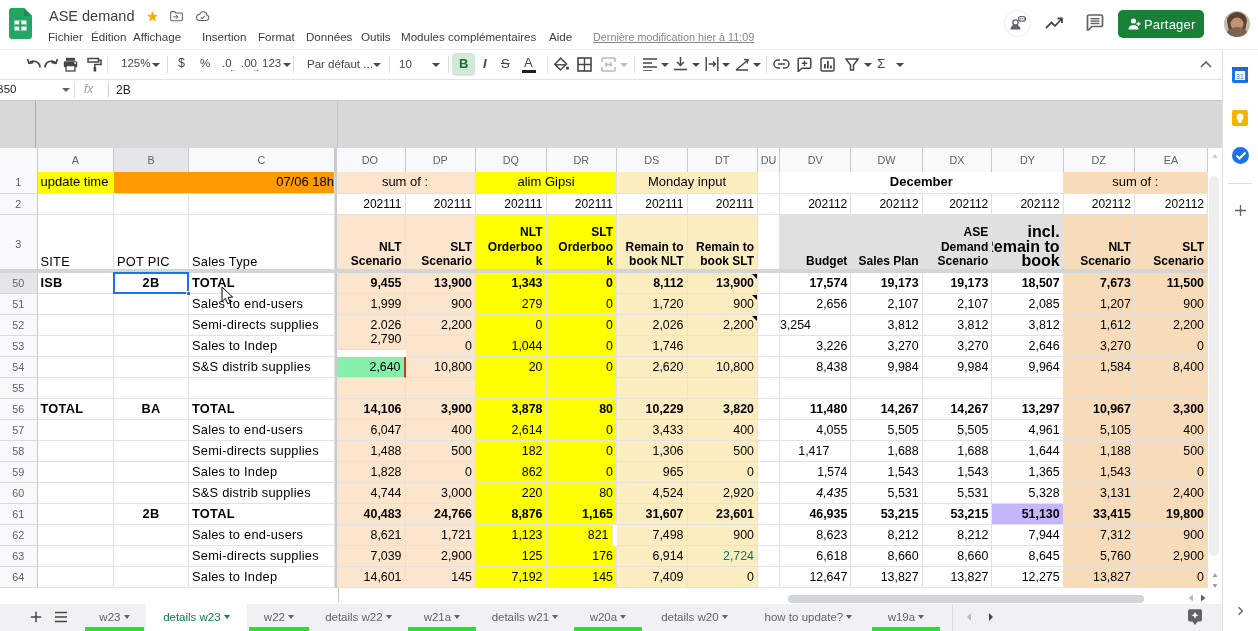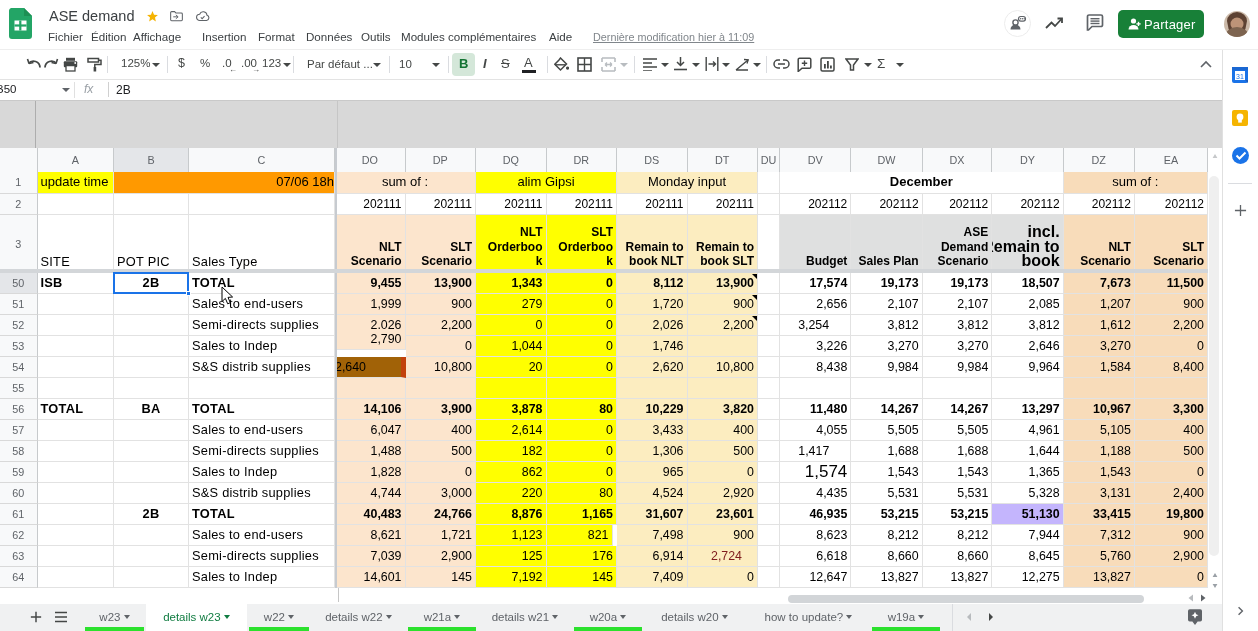--- a/index.html
+++ b/index.html
@@ -307,21 +307,21 @@
 <div class="cell" style="left:37.5px;top:314.5px;width:76.5px;height:21.0px;background:#fff;font-size:12.8px;letter-spacing:0.25px;border-right:1px solid #e2e2e2;border-bottom:1px solid #e2e2e2;color:#000;text-align:left;padding-left:3px;line-height:20.0px;"></div>
 <div class="cell" style="left:114px;top:314.5px;width:75px;height:21.0px;background:#fff;font-size:12.8px;letter-spacing:0.25px;border-right:1px solid #e2e2e2;border-bottom:1px solid #e2e2e2;color:#000;text-align:center;line-height:20.0px;"></div>
 <div class="cell" style="left:189px;top:314.5px;width:146px;height:21.0px;background:#fff;font-size:12.8px;letter-spacing:0.25px;border-right:1px solid #e2e2e2;border-bottom:1px solid #e2e2e2;color:#000;text-align:left;padding-left:3px;line-height:20.0px;">Semi-directs supplies</div>
 <div class="cell" style="left:335px;top:314.5px;width:70.5px;height:21.0px;background:#fce5cd;font-size:12.4px;border-right:1px solid #e2e2e2;border-bottom:1px solid #e2e2e2;color:#000;text-align:right;padding-right:3px;line-height:20.0px;">2,026</div>
 <div class="cell" style="left:405.5px;top:314.5px;width:70.5px;height:21.0px;background:#fce5cd;font-size:12.4px;border-right:1px solid #e2e2e2;border-bottom:1px solid #e2e2e2;color:#000;text-align:right;padding-right:3px;line-height:20.0px;">2,200</div>
 <div class="cell" style="left:476px;top:314.5px;width:70.5px;height:21.0px;background:#ffff00;font-size:12.4px;border-right:1px solid #e2e2e2;border-bottom:1px solid #e2e2e2;color:#000;text-align:right;padding-right:3px;line-height:20.0px;">0</div>
 <div class="cell" style="left:546.5px;top:314.5px;width:70.5px;height:21.0px;background:#ffff00;font-size:12.4px;border-right:1px solid #e2e2e2;border-bottom:1px solid #e2e2e2;color:#000;text-align:right;padding-right:3px;line-height:20.0px;">0</div>
 <div class="cell" style="left:617px;top:314.5px;width:70.5px;height:21.0px;background:#fcedc0;font-size:12.4px;border-right:1px solid #e2e2e2;border-bottom:1px solid #e2e2e2;color:#000;text-align:right;padding-right:3px;line-height:20.0px;">2,026</div>
 <div class="cell" style="left:687.5px;top:314.5px;width:70.5px;height:21.0px;background:#fcedc0;font-size:12.4px;border-right:1px solid #e2e2e2;border-bottom:1px solid #e2e2e2;color:#000;text-align:right;padding-right:3px;line-height:20.0px;">2,200</div>
 <div class="cell" style="left:758px;top:314.5px;width:22px;height:21.0px;background:#fff;font-size:12.4px;border-right:1px solid #e2e2e2;border-bottom:1px solid #e2e2e2;color:#000;text-align:right;padding-right:3px;line-height:20.0px;"></div>
-<div class="cell" style="left:780px;top:314.5px;width:71.3px;height:21.0px;background:#fff;font-size:12.4px;border-right:1px solid #e2e2e2;border-bottom:1px solid #e2e2e2;color:#000;text-align:center;padding-right:3px;line-height:20.0px;">3,254</div>
+<div class="cell" style="left:780px;top:314.5px;width:71.3px;height:21.0px;background:#fff;font-size:12.4px;border-right:1px solid #e2e2e2;border-bottom:1px solid #e2e2e2;color:#000;text-align:left;padding-right:3px;line-height:20.0px;">3,254</div>
 <div class="cell" style="left:851.3px;top:314.5px;width:71.3px;height:21.0px;background:#fff;font-size:12.4px;border-right:1px solid #e2e2e2;border-bottom:1px solid #e2e2e2;color:#000;text-align:right;padding-right:3px;line-height:20.0px;">3,812</div>
 <div class="cell" style="left:922.6px;top:314.5px;width:69.7px;height:21.0px;background:#fff;font-size:12.4px;border-right:1px solid #e2e2e2;border-bottom:1px solid #e2e2e2;color:#000;text-align:right;padding-right:3px;line-height:20.0px;">3,812</div>
 <div class="cell" style="left:992.3px;top:314.5px;width:71.3px;height:21.0px;background:#fff;font-size:12.4px;border-right:1px solid #e2e2e2;border-bottom:1px solid #e2e2e2;color:#000;text-align:right;padding-right:3px;line-height:20.0px;">3,812</div>
 <div class="cell" style="left:1063.6px;top:314.5px;width:71.3px;height:21.0px;background:#f8dcba;font-size:12.4px;border-right:1px solid #e2e2e2;border-bottom:1px solid #e2e2e2;color:#000;text-align:right;padding-right:3px;line-height:20.0px;">1,612</div>
 <div class="cell" style="left:1134.9px;top:314.5px;width:73.1px;height:21.0px;background:#f8dcba;font-size:12.4px;border-right:1px solid #e2e2e2;border-bottom:1px solid #e2e2e2;color:#000;text-align:right;padding-right:3px;line-height:20.0px;">2,200</div>
 <div class="cell" style="left:37.5px;top:335.5px;width:76.5px;height:21.0px;background:#fff;font-size:12.8px;letter-spacing:0.25px;border-right:1px solid #e2e2e2;border-bottom:1px solid #e2e2e2;color:#000;text-align:left;padding-left:3px;line-height:20.0px;"></div>
 <div class="cell" style="left:114px;top:335.5px;width:75px;height:21.0px;background:#fff;font-size:12.8px;letter-spacing:0.25px;border-right:1px solid #e2e2e2;border-bottom:1px solid #e2e2e2;color:#000;text-align:center;line-height:20.0px;"></div>
 <div class="cell" style="left:189px;top:335.5px;width:146px;height:21.0px;background:#fff;font-size:12.8px;letter-spacing:0.25px;border-right:1px solid #e2e2e2;border-bottom:1px solid #e2e2e2;color:#000;text-align:left;padding-left:3px;line-height:20.0px;">Sales to Indep</div>
 <div class="cell" style="left:335px;top:329px;width:70.5px;height:21.0px;background:#fce5cd;font-size:12.4px;border-right:1px solid #e2e2e2;border-bottom:1px solid #e2e2e2;color:#000;text-align:right;padding-right:3px;line-height:20.0px;">2,790</div>
 <div class="cell" style="left:405.5px;top:335.5px;width:70.5px;height:21.0px;background:#fce5cd;font-size:12.4px;border-right:1px solid #e2e2e2;border-bottom:1px solid #e2e2e2;color:#000;text-align:right;padding-right:3px;line-height:20.0px;">0</div>
@@ -332,21 +332,21 @@
 <div class="cell" style="left:758px;top:335.5px;width:22px;height:21.0px;background:#fff;font-size:12.4px;border-right:1px solid #e2e2e2;border-bottom:1px solid #e2e2e2;color:#000;text-align:right;padding-right:3px;line-height:20.0px;"></div>
 <div class="cell" style="left:780px;top:335.5px;width:71.3px;height:21.0px;background:#fff;font-size:12.4px;border-right:1px solid #e2e2e2;border-bottom:1px solid #e2e2e2;color:#000;text-align:right;padding-right:3px;line-height:20.0px;">3,226</div>
 <div class="cell" style="left:851.3px;top:335.5px;width:71.3px;height:21.0px;background:#fff;font-size:12.4px;border-right:1px solid #e2e2e2;border-bottom:1px solid #e2e2e2;color:#000;text-align:right;padding-right:3px;line-height:20.0px;">3,270</div>
 <div class="cell" style="left:922.6px;top:335.5px;width:69.7px;height:21.0px;background:#fff;font-size:12.4px;border-right:1px solid #e2e2e2;border-bottom:1px solid #e2e2e2;color:#000;text-align:right;padding-right:3px;line-height:20.0px;">3,270</div>
 <div class="cell" style="left:992.3px;top:335.5px;width:71.3px;height:21.0px;background:#fff;font-size:12.4px;border-right:1px solid #e2e2e2;border-bottom:1px solid #e2e2e2;color:#000;text-align:right;padding-right:3px;line-height:20.0px;">2,646</div>
 <div class="cell" style="left:1063.6px;top:335.5px;width:71.3px;height:21.0px;background:#f8dcba;font-size:12.4px;border-right:1px solid #e2e2e2;border-bottom:1px solid #e2e2e2;color:#000;text-align:right;padding-right:3px;line-height:20.0px;">3,270</div>
 <div class="cell" style="left:1134.9px;top:335.5px;width:73.1px;height:21.0px;background:#f8dcba;font-size:12.4px;border-right:1px solid #e2e2e2;border-bottom:1px solid #e2e2e2;color:#000;text-align:right;padding-right:3px;line-height:20.0px;">0</div>
 <div class="cell" style="left:37.5px;top:356.5px;width:76.5px;height:21.0px;background:#fff;font-size:12.8px;letter-spacing:0.25px;border-right:1px solid #e2e2e2;border-bottom:1px solid #e2e2e2;color:#000;text-align:left;padding-left:3px;line-height:20.0px;"></div>
 <div class="cell" style="left:114px;top:356.5px;width:75px;height:21.0px;background:#fff;font-size:12.8px;letter-spacing:0.25px;border-right:1px solid #e2e2e2;border-bottom:1px solid #e2e2e2;color:#000;text-align:center;line-height:20.0px;"></div>
 <div class="cell" style="left:189px;top:356.5px;width:146px;height:21.0px;background:#fff;font-size:12.8px;letter-spacing:0.25px;border-right:1px solid #e2e2e2;border-bottom:1px solid #e2e2e2;color:#000;text-align:left;padding-left:3px;line-height:20.0px;">S&amp;S distrib supplies</div>
-<div class="cell" style="left:335px;top:356.5px;width:70.5px;height:21.0px;background:#a16207;font-size:12.4px;border-right:5px solid #c2410c;border-bottom:1px solid #e2e2e2;color:#000;padding-right:3px;line-height:20.0px;">2,640</div>
+<div class="cell" style="left:335px;top:356.5px;width:70.5px;height:21.0px;background:#86efac;font-size:12.4px;border-right:2px solid #c2410c;border-bottom:1px solid #e2e2e2;color:#000;text-align:right;padding-right:3px;line-height:20.0px;">2,640</div>
 <div class="cell" style="left:405.5px;top:356.5px;width:70.5px;height:21.0px;background:#fce5cd;font-size:12.4px;border-right:1px solid #e2e2e2;border-bottom:1px solid #e2e2e2;color:#000;text-align:right;padding-right:3px;line-height:20.0px;">10,800</div>
 <div class="cell" style="left:476px;top:356.5px;width:70.5px;height:21.0px;background:#ffff00;font-size:12.4px;border-right:1px solid #e2e2e2;border-bottom:1px solid #e2e2e2;color:#000;text-align:right;padding-right:3px;line-height:20.0px;">20</div>
 <div class="cell" style="left:546.5px;top:356.5px;width:70.5px;height:21.0px;background:#ffff00;font-size:12.4px;border-right:1px solid #e2e2e2;border-bottom:1px solid #e2e2e2;color:#000;text-align:right;padding-right:3px;line-height:20.0px;">0</div>
 <div class="cell" style="left:617px;top:356.5px;width:70.5px;height:21.0px;background:#fcedc0;font-size:12.4px;border-right:1px solid #e2e2e2;border-bottom:1px solid #e2e2e2;color:#000;text-align:right;padding-right:3px;line-height:20.0px;">2,620</div>
 <div class="cell" style="left:687.5px;top:356.5px;width:70.5px;height:21.0px;background:#fcedc0;font-size:12.4px;border-right:1px solid #e2e2e2;border-bottom:1px solid #e2e2e2;color:#000;text-align:right;padding-right:3px;line-height:20.0px;">10,800</div>
 <div class="cell" style="left:758px;top:356.5px;width:22px;height:21.0px;background:#fff;font-size:12.4px;border-right:1px solid #e2e2e2;border-bottom:1px solid #e2e2e2;color:#000;text-align:right;padding-right:3px;line-height:20.0px;"></div>
 <div class="cell" style="left:780px;top:356.5px;width:71.3px;height:21.0px;background:#fff;font-size:12.4px;border-right:1px solid #e2e2e2;border-bottom:1px solid #e2e2e2;color:#000;text-align:right;padding-right:3px;line-height:20.0px;">8,438</div>
 <div class="cell" style="left:851.3px;top:356.5px;width:71.3px;height:21.0px;background:#fff;font-size:12.4px;border-right:1px solid #e2e2e2;border-bottom:1px solid #e2e2e2;color:#000;text-align:right;padding-right:3px;line-height:20.0px;">9,984</div>
 <div class="cell" style="left:922.6px;top:356.5px;width:69.7px;height:21.0px;background:#fff;font-size:12.4px;border-right:1px solid #e2e2e2;border-bottom:1px solid #e2e2e2;color:#000;text-align:right;padding-right:3px;line-height:20.0px;">9,984</div>
 <div class="cell" style="left:992.3px;top:356.5px;width:71.3px;height:21.0px;background:#fff;font-size:12.4px;border-right:1px solid #e2e2e2;border-bottom:1px solid #e2e2e2;color:#000;text-align:right;padding-right:3px;line-height:20.0px;">9,964</div>
@@ -419,37 +419,37 @@
 <div class="cell" style="left:37.5px;top:461.5px;width:76.5px;height:21.0px;background:#fff;font-size:12.8px;letter-spacing:0.25px;border-right:1px solid #e2e2e2;border-bottom:1px solid #e2e2e2;color:#000;text-align:left;padding-left:3px;line-height:20.0px;"></div>
 <div class="cell" style="left:114px;top:461.5px;width:75px;height:21.0px;background:#fff;font-size:12.8px;letter-spacing:0.25px;border-right:1px solid #e2e2e2;border-bottom:1px solid #e2e2e2;color:#000;text-align:center;line-height:20.0px;"></div>
 <div class="cell" style="left:189px;top:461.5px;width:146px;height:21.0px;background:#fff;font-size:12.8px;letter-spacing:0.25px;border-right:1px solid #e2e2e2;border-bottom:1px solid #e2e2e2;color:#000;text-align:left;padding-left:3px;line-height:20.0px;">Sales to Indep</div>
 <div class="cell" style="left:335px;top:461.5px;width:70.5px;height:21.0px;background:#fce5cd;font-size:12.4px;border-right:1px solid #e2e2e2;border-bottom:1px solid #e2e2e2;color:#000;text-align:right;padding-right:3px;line-height:20.0px;">1,828</div>
 <div class="cell" style="left:405.5px;top:461.5px;width:70.5px;height:21.0px;background:#fce5cd;font-size:12.4px;border-right:1px solid #e2e2e2;border-bottom:1px solid #e2e2e2;color:#000;text-align:right;padding-right:3px;line-height:20.0px;">0</div>
 <div class="cell" style="left:476px;top:461.5px;width:70.5px;height:21.0px;background:#ffff00;font-size:12.4px;border-right:1px solid #e2e2e2;border-bottom:1px solid #e2e2e2;color:#000;text-align:right;padding-right:3px;line-height:20.0px;">862</div>
 <div class="cell" style="left:546.5px;top:461.5px;width:70.5px;height:21.0px;background:#ffff00;font-size:12.4px;border-right:1px solid #e2e2e2;border-bottom:1px solid #e2e2e2;color:#000;text-align:right;padding-right:3px;line-height:20.0px;">0</div>
 <div class="cell" style="left:617px;top:461.5px;width:70.5px;height:21.0px;background:#fcedc0;font-size:12.4px;border-right:1px solid #e2e2e2;border-bottom:1px solid #e2e2e2;color:#000;text-align:right;padding-right:3px;line-height:20.0px;">965</div>
 <div class="cell" style="left:687.5px;top:461.5px;width:70.5px;height:21.0px;background:#fcedc0;font-size:12.4px;border-right:1px solid #e2e2e2;border-bottom:1px solid #e2e2e2;color:#000;text-align:right;padding-right:3px;line-height:20.0px;">0</div>
 <div class="cell" style="left:758px;top:461.5px;width:22px;height:21.0px;background:#fff;font-size:12.4px;border-right:1px solid #e2e2e2;border-bottom:1px solid #e2e2e2;color:#000;text-align:right;padding-right:3px;line-height:20.0px;"></div>
-<div class="cell" style="left:780px;top:461.5px;width:71.3px;height:21.0px;background:#fff;font-size:17px;border-right:1px solid #e2e2e2;border-bottom:1px solid #e2e2e2;color:#000;text-align:right;padding-right:3px;line-height:20.0px;">1,574</div>
+<div class="cell" style="left:780px;top:461.5px;width:71.3px;height:21.0px;background:#fff;font-size:12px;border-right:1px solid #e2e2e2;border-bottom:1px solid #e2e2e2;color:#000;text-align:right;padding-right:3px;line-height:20.0px;">1,574</div>
 <div class="cell" style="left:851.3px;top:461.5px;width:71.3px;height:21.0px;background:#fff;font-size:12.4px;border-right:1px solid #e2e2e2;border-bottom:1px solid #e2e2e2;color:#000;text-align:right;padding-right:3px;line-height:20.0px;">1,543</div>
 <div class="cell" style="left:922.6px;top:461.5px;width:69.7px;height:21.0px;background:#fff;font-size:12.4px;border-right:1px solid #e2e2e2;border-bottom:1px solid #e2e2e2;color:#000;text-align:right;padding-right:3px;line-height:20.0px;">1,543</div>
 <div class="cell" style="left:992.3px;top:461.5px;width:71.3px;height:21.0px;background:#fff;font-size:12.4px;border-right:1px solid #e2e2e2;border-bottom:1px solid #e2e2e2;color:#000;text-align:right;padding-right:3px;line-height:20.0px;">1,365</div>
 <div class="cell" style="left:1063.6px;top:461.5px;width:71.3px;height:21.0px;background:#f8dcba;font-size:12.4px;border-right:1px solid #e2e2e2;border-bottom:1px solid #e2e2e2;color:#000;text-align:right;padding-right:3px;line-height:20.0px;">1,543</div>
 <div class="cell" style="left:1134.9px;top:461.5px;width:73.1px;height:21.0px;background:#f8dcba;font-size:12.4px;border-right:1px solid #e2e2e2;border-bottom:1px solid #e2e2e2;color:#000;text-align:right;padding-right:3px;line-height:20.0px;">0</div>
 <div class="cell" style="left:37.5px;top:482.5px;width:76.5px;height:21.0px;background:#fff;font-size:12.8px;letter-spacing:0.25px;border-right:1px solid #e2e2e2;border-bottom:1px solid #e2e2e2;color:#000;text-align:left;padding-left:3px;line-height:20.0px;"></div>
 <div class="cell" style="left:114px;top:482.5px;width:75px;height:21.0px;background:#fff;font-size:12.8px;letter-spacing:0.25px;border-right:1px solid #e2e2e2;border-bottom:1px solid #e2e2e2;color:#000;text-align:center;line-height:20.0px;"></div>
 <div class="cell" style="left:189px;top:482.5px;width:146px;height:21.0px;background:#fff;font-size:12.8px;letter-spacing:0.25px;border-right:1px solid #e2e2e2;border-bottom:1px solid #e2e2e2;color:#000;text-align:left;padding-left:3px;line-height:20.0px;">S&amp;S distrib supplies</div>
 <div class="cell" style="left:335px;top:482.5px;width:70.5px;height:21.0px;background:#fce5cd;font-size:12.4px;border-right:1px solid #e2e2e2;border-bottom:1px solid #e2e2e2;color:#000;text-align:right;padding-right:3px;line-height:20.0px;">4,744</div>
 <div class="cell" style="left:405.5px;top:482.5px;width:70.5px;height:21.0px;background:#fce5cd;font-size:12.4px;border-right:1px solid #e2e2e2;border-bottom:1px solid #e2e2e2;color:#000;text-align:right;padding-right:3px;line-height:20.0px;">3,000</div>
 <div class="cell" style="left:476px;top:482.5px;width:70.5px;height:21.0px;background:#ffff00;font-size:12.4px;border-right:1px solid #e2e2e2;border-bottom:1px solid #e2e2e2;color:#000;text-align:right;padding-right:3px;line-height:20.0px;">220</div>
 <div class="cell" style="left:546.5px;top:482.5px;width:70.5px;height:21.0px;background:#ffff00;font-size:12.4px;border-right:1px solid #e2e2e2;border-bottom:1px solid #e2e2e2;color:#000;text-align:right;padding-right:3px;line-height:20.0px;">80</div>
 <div class="cell" style="left:617px;top:482.5px;width:70.5px;height:21.0px;background:#fcedc0;font-size:12.4px;border-right:1px solid #e2e2e2;border-bottom:1px solid #e2e2e2;color:#000;text-align:right;padding-right:3px;line-height:20.0px;">4,524</div>
 <div class="cell" style="left:687.5px;top:482.5px;width:70.5px;height:21.0px;background:#fcedc0;font-size:12.4px;border-right:1px solid #e2e2e2;border-bottom:1px solid #e2e2e2;color:#000;text-align:right;padding-right:3px;line-height:20.0px;">2,920</div>
 <div class="cell" style="left:758px;top:482.5px;width:22px;height:21.0px;background:#fff;font-size:12.4px;border-right:1px solid #e2e2e2;border-bottom:1px solid #e2e2e2;color:#000;text-align:right;padding-right:3px;line-height:20.0px;"></div>
-<div class="cell" style="left:780px;top:482.5px;width:71.3px;height:21.0px;background:#fff;font-size:12.4px;border-right:1px solid #e2e2e2;border-bottom:1px solid #e2e2e2;color:#000;text-align:right;padding-right:3px;line-height:20.0px;">4,435</div>
+<div class="cell" style="left:780px;top:482.5px;width:71.3px;height:21.0px;background:#fff;font-size:12.4px;border-right:1px solid #e2e2e2;border-bottom:1px solid #e2e2e2;color:#000;text-align:right;padding-right:3px;line-height:20.0px;font-style:italic;">4,435</div>
 <div class="cell" style="left:851.3px;top:482.5px;width:71.3px;height:21.0px;background:#fff;font-size:12.4px;border-right:1px solid #e2e2e2;border-bottom:1px solid #e2e2e2;color:#000;text-align:right;padding-right:3px;line-height:20.0px;">5,531</div>
 <div class="cell" style="left:922.6px;top:482.5px;width:69.7px;height:21.0px;background:#fff;font-size:12.4px;border-right:1px solid #e2e2e2;border-bottom:1px solid #e2e2e2;color:#000;text-align:right;padding-right:3px;line-height:20.0px;">5,531</div>
 <div class="cell" style="left:992.3px;top:482.5px;width:71.3px;height:21.0px;background:#fff;font-size:12.4px;border-right:1px solid #e2e2e2;border-bottom:1px solid #e2e2e2;color:#000;text-align:right;padding-right:3px;line-height:20.0px;">5,328</div>
 <div class="cell" style="left:1063.6px;top:482.5px;width:71.3px;height:21.0px;background:#f8dcba;font-size:12.4px;border-right:1px solid #e2e2e2;border-bottom:1px solid #e2e2e2;color:#000;text-align:right;padding-right:3px;line-height:20.0px;">3,131</div>
 <div class="cell" style="left:1134.9px;top:482.5px;width:73.1px;height:21.0px;background:#f8dcba;font-size:12.4px;border-right:1px solid #e2e2e2;border-bottom:1px solid #e2e2e2;color:#000;text-align:right;padding-right:3px;line-height:20.0px;">2,400</div>
 <div class="cell" style="left:37.5px;top:503.5px;width:76.5px;height:21.0px;background:#fff;font-size:12.8px;letter-spacing:0.25px;border-right:1px solid #e2e2e2;border-bottom:1px solid #e2e2e2;font-weight:bold;color:#000;text-align:left;padding-left:3px;line-height:20.0px;"></div>
 <div class="cell" style="left:114px;top:503.5px;width:75px;height:21.0px;background:#fff;font-size:12.8px;letter-spacing:0.25px;border-right:1px solid #e2e2e2;border-bottom:1px solid #e2e2e2;font-weight:bold;color:#000;text-align:center;line-height:20.0px;">2B</div>
 <div class="cell" style="left:189px;top:503.5px;width:146px;height:21.0px;background:#fff;font-size:12.8px;letter-spacing:0.25px;border-right:1px solid #e2e2e2;border-bottom:1px solid #e2e2e2;font-weight:bold;color:#000;text-align:left;padding-left:3px;line-height:20.0px;">TOTAL</div>
 <div class="cell" style="left:335px;top:503.5px;width:70.5px;height:21.0px;background:#fce5cd;font-size:12.4px;border-right:1px solid #e2e2e2;border-bottom:1px solid #e2e2e2;font-weight:bold;color:#000;text-align:right;padding-right:3px;line-height:20.0px;">40,483</div>
 <div class="cell" style="left:405.5px;top:503.5px;width:70.5px;height:21.0px;background:#fce5cd;font-size:12.4px;border-right:1px solid #e2e2e2;border-bottom:1px solid #e2e2e2;font-weight:bold;color:#000;text-align:right;padding-right:3px;line-height:20.0px;">24,766</div>
@@ -481,21 +481,21 @@
 <div class="cell" style="left:1063.6px;top:524.5px;width:71.3px;height:21.0px;background:#f8dcba;font-size:12.4px;border-right:1px solid #e2e2e2;border-bottom:1px solid #e2e2e2;color:#000;text-align:right;padding-right:3px;line-height:20.0px;">7,312</div>
 <div class="cell" style="left:1134.9px;top:524.5px;width:73.1px;height:21.0px;background:#f8dcba;font-size:12.4px;border-right:1px solid #e2e2e2;border-bottom:1px solid #e2e2e2;color:#000;text-align:right;padding-right:3px;line-height:20.0px;">900</div>
 <div class="cell" style="left:37.5px;top:545.5px;width:76.5px;height:21.0px;background:#fff;font-size:12.8px;letter-spacing:0.25px;border-right:1px solid #e2e2e2;border-bottom:1px solid #e2e2e2;color:#000;text-align:left;padding-left:3px;line-height:20.0px;"></div>
 <div class="cell" style="left:114px;top:545.5px;width:75px;height:21.0px;background:#fff;font-size:12.8px;letter-spacing:0.25px;border-right:1px solid #e2e2e2;border-bottom:1px solid #e2e2e2;color:#000;text-align:center;line-height:20.0px;"></div>
 <div class="cell" style="left:189px;top:545.5px;width:146px;height:21.0px;background:#fff;font-size:12.8px;letter-spacing:0.25px;border-right:1px solid #e2e2e2;border-bottom:1px solid #e2e2e2;color:#000;text-align:left;padding-left:3px;line-height:20.0px;">Semi-directs supplies</div>
 <div class="cell" style="left:335px;top:545.5px;width:70.5px;height:21.0px;background:#fce5cd;font-size:12.4px;border-right:1px solid #e2e2e2;border-bottom:1px solid #e2e2e2;color:#000;text-align:right;padding-right:3px;line-height:20.0px;">7,039</div>
 <div class="cell" style="left:405.5px;top:545.5px;width:70.5px;height:21.0px;background:#fce5cd;font-size:12.4px;border-right:1px solid #e2e2e2;border-bottom:1px solid #e2e2e2;color:#000;text-align:right;padding-right:3px;line-height:20.0px;">2,900</div>
 <div class="cell" style="left:476px;top:545.5px;width:70.5px;height:21.0px;background:#ffff00;font-size:12.4px;border-right:1px solid #e2e2e2;border-bottom:1px solid #e2e2e2;color:#000;text-align:right;padding-right:3px;line-height:20.0px;">125</div>
 <div class="cell" style="left:546.5px;top:545.5px;width:70.5px;height:21.0px;background:#ffff00;font-size:12.4px;border-right:1px solid #e2e2e2;border-bottom:1px solid #e2e2e2;color:#000;text-align:right;padding-right:3px;line-height:20.0px;">176</div>
 <div class="cell" style="left:617px;top:545.5px;width:70.5px;height:21.0px;background:#fcedc0;font-size:12.4px;border-right:1px solid #e2e2e2;border-bottom:1px solid #e2e2e2;color:#000;text-align:right;padding-right:3px;line-height:20.0px;">6,914</div>
-<div class="cell" style="left:687.5px;top:545.5px;width:70.5px;height:21.0px;background:#fcedc0;font-size:12.4px;border-right:1px solid #e2e2e2;border-bottom:1px solid #e2e2e2;color:#7f1d1d;text-align:right;padding-right:15px;line-height:20.0px;">2,724</div>
+<div class="cell" style="left:687.5px;top:545.5px;width:70.5px;height:21.0px;background:#fcedc0;font-size:12.4px;border-right:1px solid #e2e2e2;border-bottom:1px solid #e2e2e2;color:#0f766e;text-align:right;padding-right:3px;line-height:20.0px;">2,724</div>
 <div class="cell" style="left:758px;top:545.5px;width:22px;height:21.0px;background:#fff;font-size:12.4px;border-right:1px solid #e2e2e2;border-bottom:1px solid #e2e2e2;color:#000;text-align:right;padding-right:3px;line-height:20.0px;"></div>
 <div class="cell" style="left:780px;top:545.5px;width:71.3px;height:21.0px;background:#fff;font-size:12.4px;border-right:1px solid #e2e2e2;border-bottom:1px solid #e2e2e2;color:#000;text-align:right;padding-right:3px;line-height:20.0px;">6,618</div>
 <div class="cell" style="left:851.3px;top:545.5px;width:71.3px;height:21.0px;background:#fff;font-size:12.4px;border-right:1px solid #e2e2e2;border-bottom:1px solid #e2e2e2;color:#000;text-align:right;padding-right:3px;line-height:20.0px;">8,660</div>
 <div class="cell" style="left:922.6px;top:545.5px;width:69.7px;height:21.0px;background:#fff;font-size:12.4px;border-right:1px solid #e2e2e2;border-bottom:1px solid #e2e2e2;color:#000;text-align:right;padding-right:3px;line-height:20.0px;">8,660</div>
 <div class="cell" style="left:992.3px;top:545.5px;width:71.3px;height:21.0px;background:#fff;font-size:12.4px;border-right:1px solid #e2e2e2;border-bottom:1px solid #e2e2e2;color:#000;text-align:right;padding-right:3px;line-height:20.0px;">8,645</div>
 <div class="cell" style="left:1063.6px;top:545.5px;width:71.3px;height:21.0px;background:#f8dcba;font-size:12.4px;border-right:1px solid #e2e2e2;border-bottom:1px solid #e2e2e2;color:#000;text-align:right;padding-right:3px;line-height:20.0px;">5,760</div>
 <div class="cell" style="left:1134.9px;top:545.5px;width:73.1px;height:21.0px;background:#f8dcba;font-size:12.4px;border-right:1px solid #e2e2e2;border-bottom:1px solid #e2e2e2;color:#000;text-align:right;padding-right:3px;line-height:20.0px;">2,900</div>
 <div class="cell" style="left:37.5px;top:566.5px;width:76.5px;height:21.0px;background:#fff;font-size:12.8px;letter-spacing:0.25px;border-right:1px solid #e2e2e2;border-bottom:1px solid #e2e2e2;color:#000;text-align:left;padding-left:3px;line-height:20.0px;"></div>
 <div class="cell" style="left:114px;top:566.5px;width:75px;height:21.0px;background:#fff;font-size:12.8px;letter-spacing:0.25px;border-right:1px solid #e2e2e2;border-bottom:1px solid #e2e2e2;color:#000;text-align:center;line-height:20.0px;"></div>
 <div class="cell" style="left:189px;top:566.5px;width:146px;height:21.0px;background:#fff;font-size:12.8px;letter-spacing:0.25px;border-right:1px solid #e2e2e2;border-bottom:1px solid #e2e2e2;color:#000;text-align:left;padding-left:3px;line-height:20.0px;">Sales to Indep</div>

